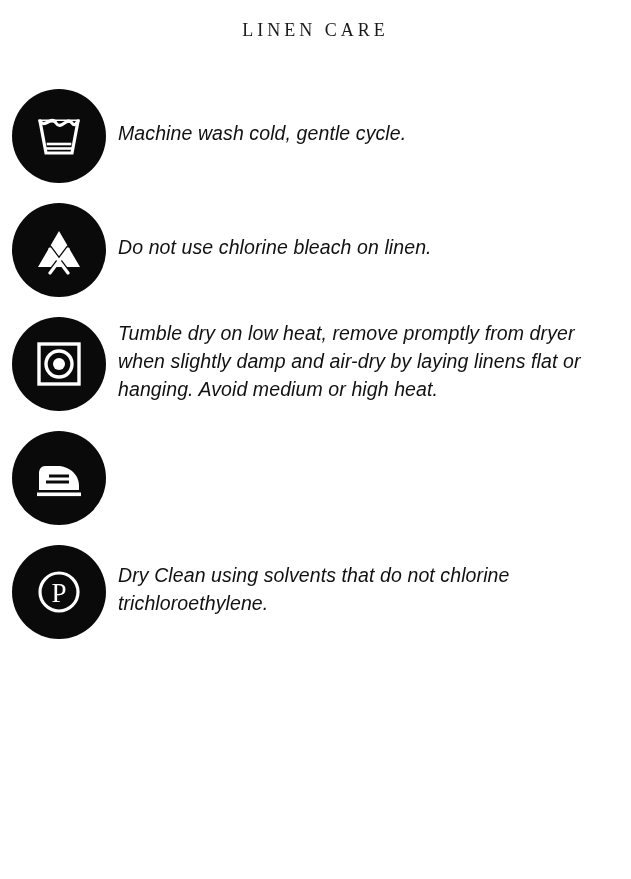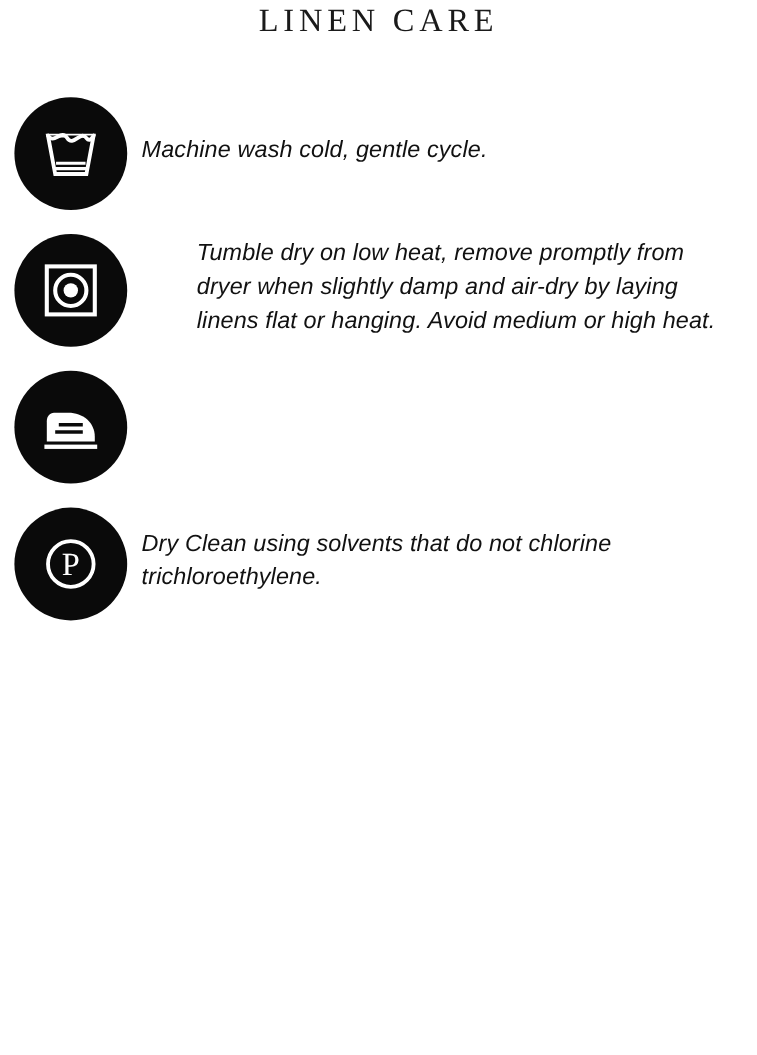--- a/index.html
+++ b/index.html
@@ -16,24 +16,24 @@
   }
   .page {
     position: relative;
     width: 631px;
     height: 879px;
     background: #ffffff;
   }
   .title {
     text-align: center;
     font-family: "Liberation Serif", serif;
-    font-size: 27px;
+    font-size: 18px;
     letter-spacing: 4px;
     color: #1a1a1a;
-    padding-top: 2px;
+    padding-top: 20px;
     font-weight: 400;
   }
   .care-list {
     margin-top: 46px;
   }
   .care-row {
     display: flex;
     align-items: flex-start;
     margin-bottom: 30px;
   }
@@ -67,21 +67,21 @@
   .care-text {
     font-style: italic;
     font-size: 19.5px;
     line-height: 1.42;
     color: #111111;
     letter-spacing: 0.1px;
   }
   
   .row-0 { margin-bottom: 18px; }
   .row-1 { margin-bottom: 18px; }
-  .row-2 { margin-bottom: 18px; gap: 46px; }
+  .row-2 { margin-bottom: 18px; }
   .row-3 { margin-bottom: 18px; }
   .row-4 { margin-bottom: 0; }
 </style>
 </head>
 <body>
 
 <div class="page">
 
   <div class="title">LINEN CARE</div>
 
@@ -97,20 +97,39 @@
             <line x1="16.7" y1="37" x2="41.3" y2="37" stroke="#ffffff" stroke-width="2.6"></line>
             <line x1="15.9" y1="41.5" x2="42.1" y2="41.5" stroke="#ffffff" stroke-width="2.6"></line>
           </svg>
         </div>
       </div>
       <div class="text-cell">
         <div class="care-text">Machine wash cold, gentle cycle.</div>
       </div>
     </div>
 
+    <div class="care-row row-1">
+      <div class="icon-cell">
+        <div class="icon-circle">
+          <svg width="58" height="58" viewBox="0 0 58 58" aria-hidden="true">
+
+            <path d="M29 10 L50 46 L8 46 Z" fill="#ffffff"></path>
+
+            <line x1="20" y1="50" x2="38" y2="26" stroke="#0a0a0a" stroke-width="3.4" stroke-linecap="round"></line>
+            <line x1="38" y1="50" x2="20" y2="26" stroke="#0a0a0a" stroke-width="3.4" stroke-linecap="round"></line>
+            <line x1="19" y1="49.5" x2="39" y2="49.5" stroke="#ffffff" stroke-width="0"></line>
+            <path d="M20 52 L38 28" stroke="#ffffff" stroke-width="3.2" stroke-linecap="round"></path>
+            <path d="M38 52 L20 28" stroke="#ffffff" stroke-width="3.2" stroke-linecap="round"></path>
+          </svg>
+        </div>
+      </div>
+      <div class="text-cell">
+        <div class="care-text">Do not use chlorine bleach on linen.</div>
+      </div>
+    </div>
 
     <div class="care-row row-2">
       <div class="icon-cell">
         <div class="icon-circle">
           <svg width="58" height="58" viewBox="0 0 58 58" aria-hidden="true">
             <rect x="9" y="9" width="40" height="40" fill="none" stroke="#ffffff" stroke-width="3.4"></rect>
             <circle cx="29" cy="29" r="13" fill="none" stroke="#ffffff" stroke-width="3.4"></circle>
             <circle cx="29" cy="29" r="6" fill="#ffffff"></circle>
           </svg>
         </div>

